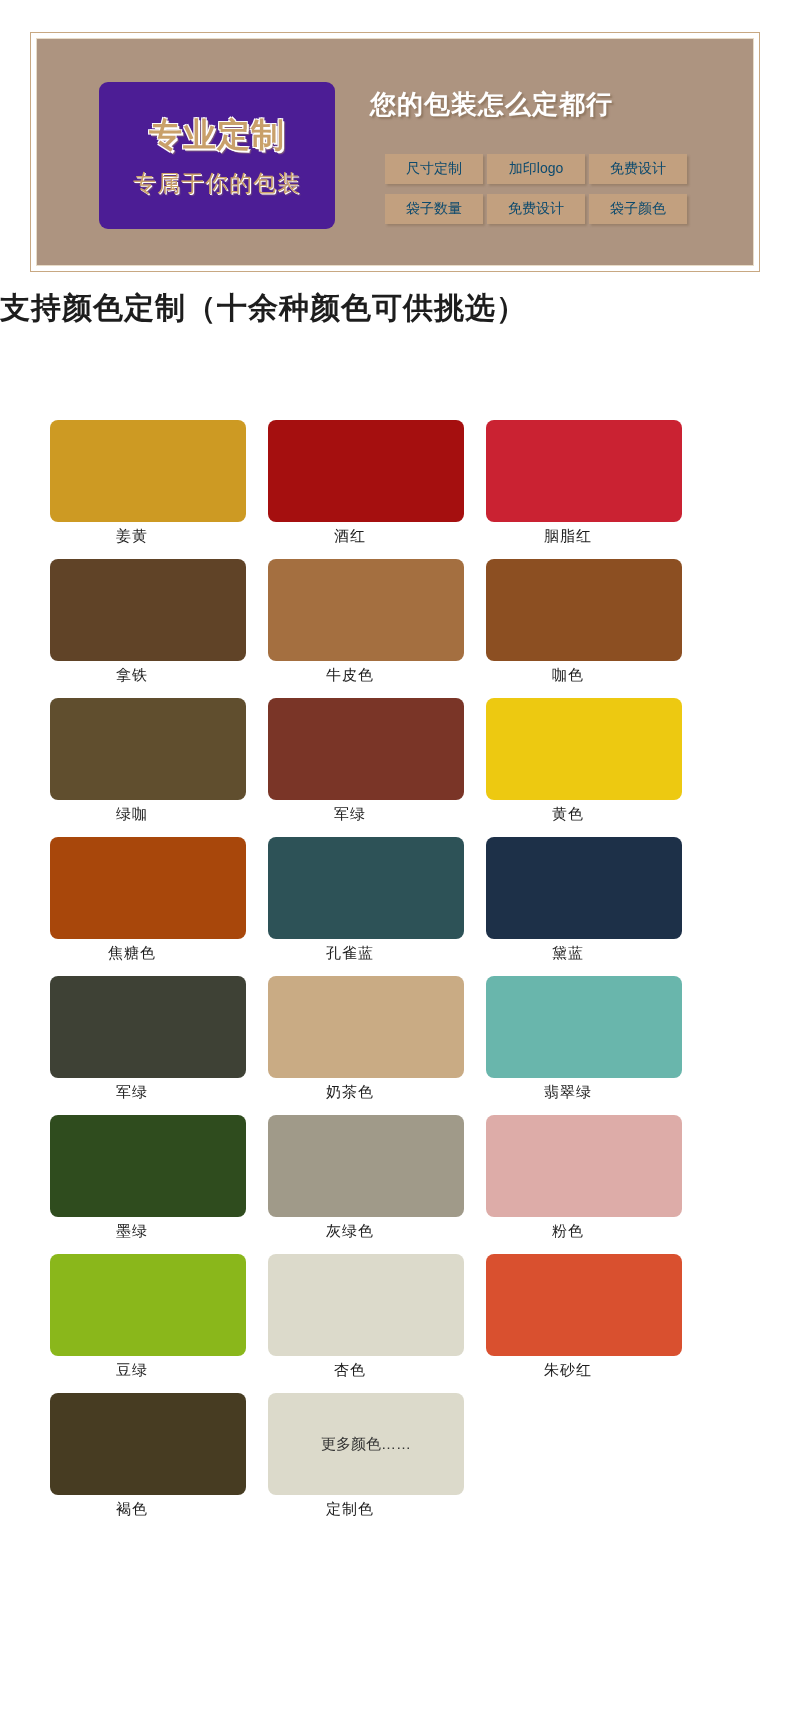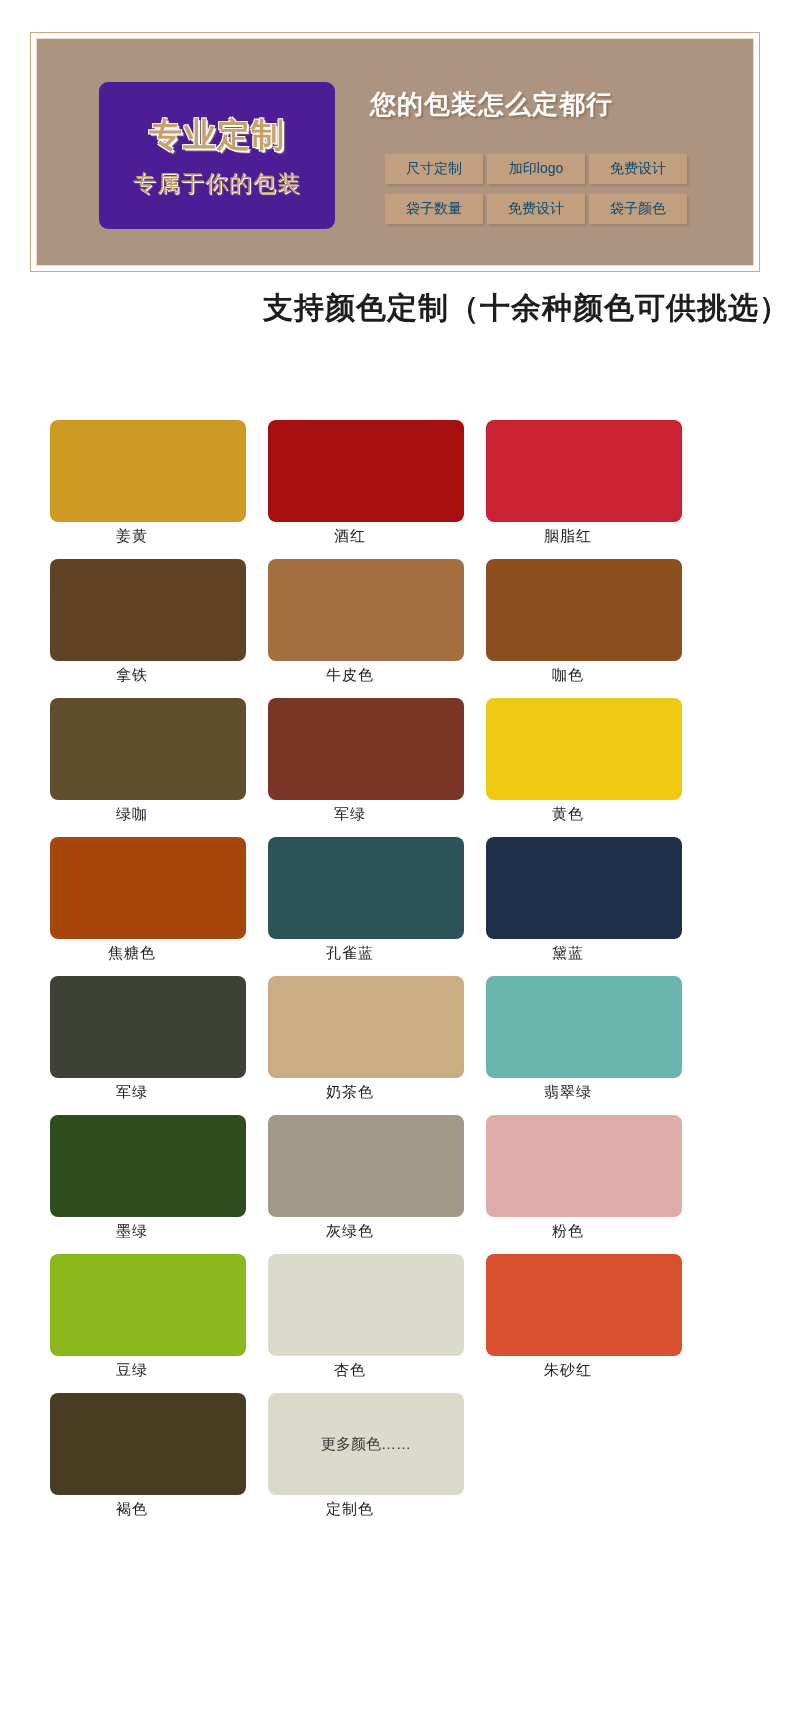--- a/index.html
+++ b/index.html
@@ -50,21 +50,21 @@
   }
   .tag{
     background:#c2a07f; color:#0c4a6e; font-size:14px;
     display:flex; align-items:center; justify-content:center;
     box-shadow:2px 2px 2px rgba(120,95,70,.35);
     white-space:nowrap;
   }
 
   
   .section-title{
-    position:absolute; left:0; top:288px; width:790px; text-align:right;
+    position:absolute; left:0; top:288px; width:790px; text-align:left;
     font-size:30px; font-weight:bold; color:#1d1d1d; letter-spacing:1px;
   }
 
   
   #swatch-grid{
     position:absolute; left:50px; top:420px;
     display:grid;
     grid-template-columns:repeat(3,196px);
     grid-auto-rows:139px;
     column-gap:22px; row-gap:0;

